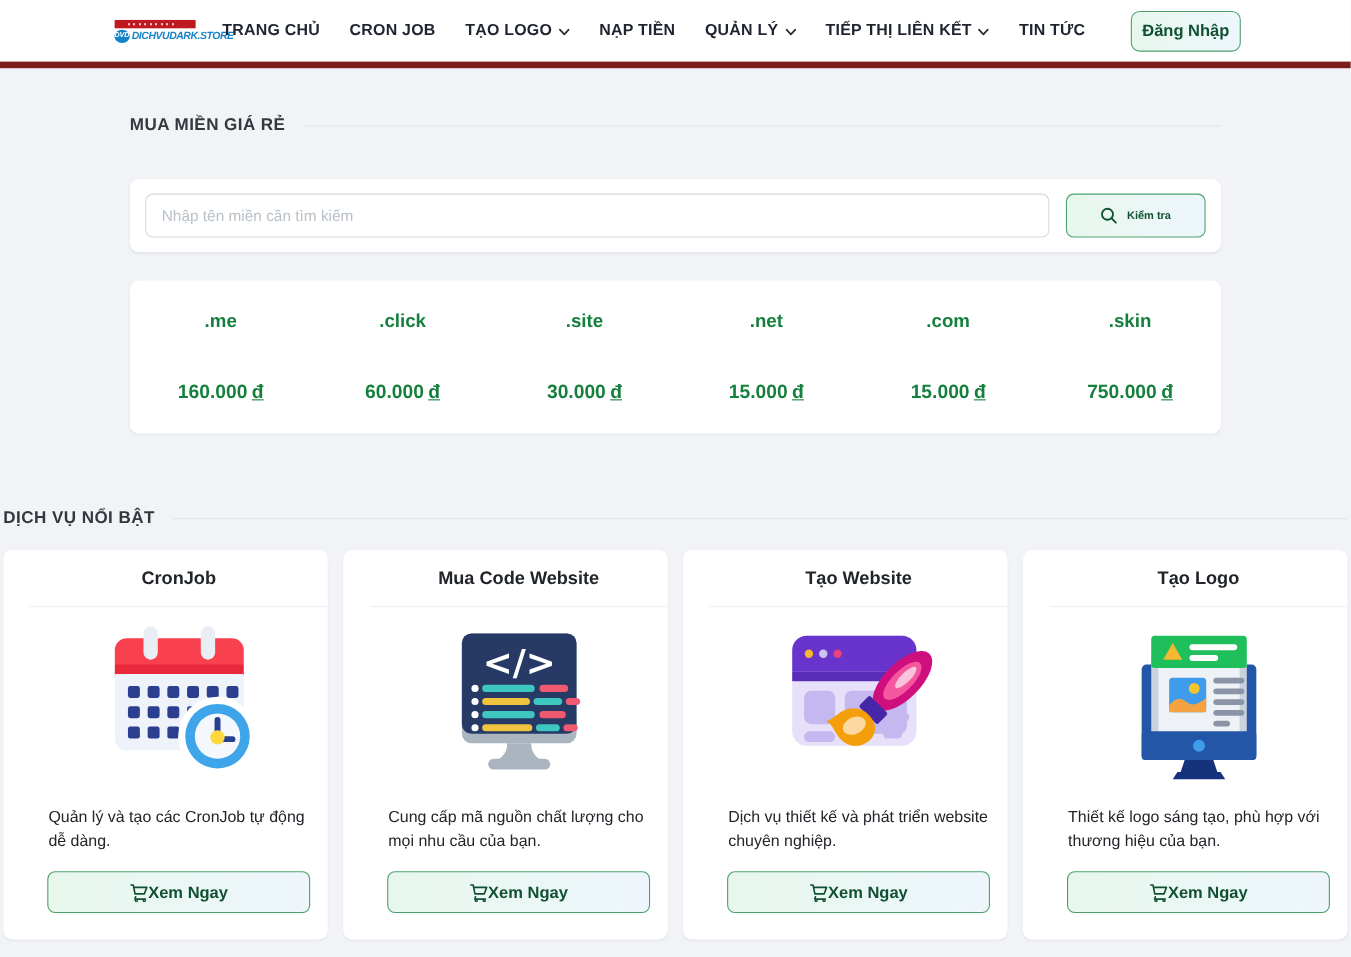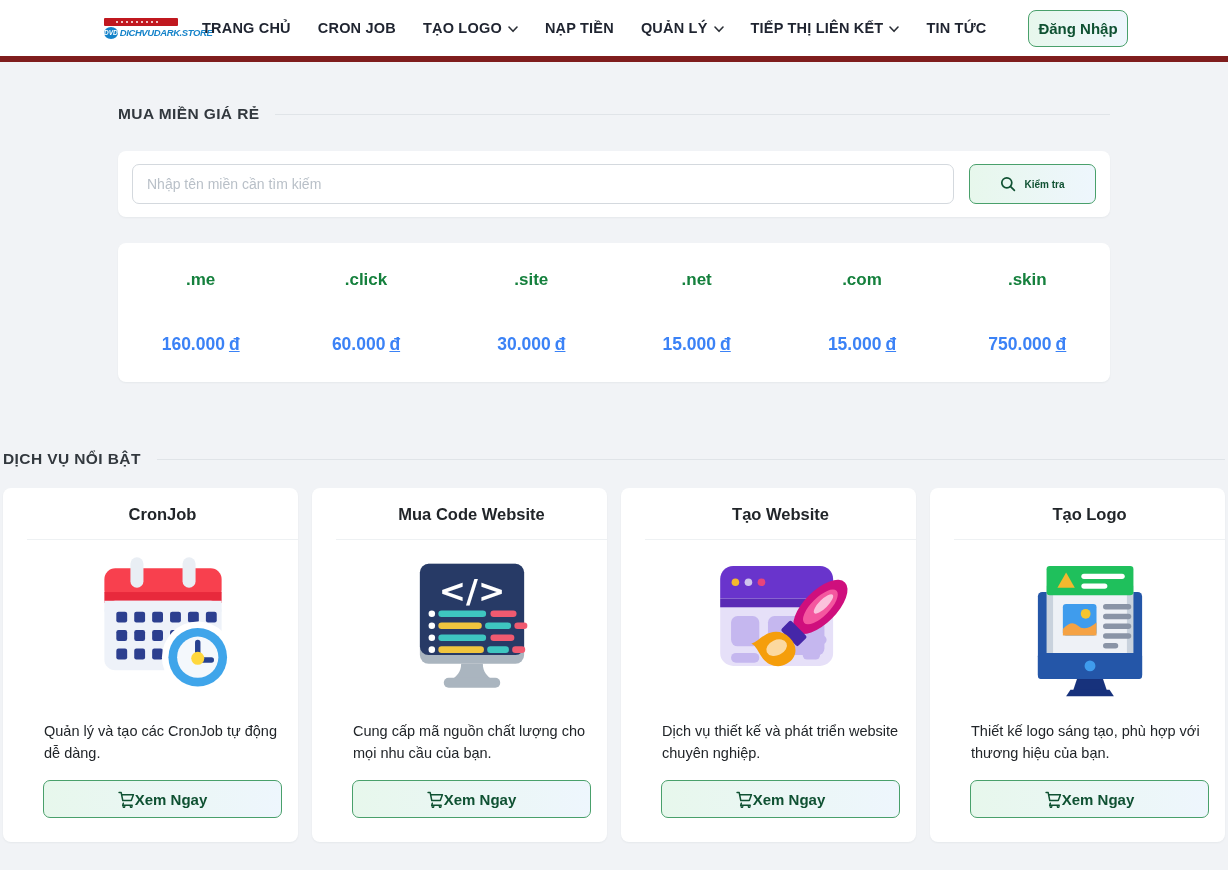--- a/index.html
+++ b/index.html
@@ -25,33 +25,33 @@
   .login-btn { width:100px; height:37px; border:1px solid #49a06b; border-radius:8px;
     background:linear-gradient(90deg,#e7f7ec,#eef6fd); color:#0f5132; font-weight:bold;
     font-size:15px; font-family:inherit; cursor:pointer; }
 
   
   .container { margin:0 118px; width:992px; }
   .sec-heading { display:flex; align-items:center; gap:16px; }
   .sec-heading .txt { font-size:15.5px; font-weight:600; color:#32383e; letter-spacing:0.4px; white-space:nowrap; }
   .sec-heading .rule { flex:1; height:1px; background:#e0e4e8; }
   .domain-sec { padding-top:43px; }
-  .search-card { margin-top:28px; background:#fff; border-radius:8px; padding:13px 14px;
+  .search-card { margin-top:40px; background:#fff; border-radius:8px; padding:13px 14px;
     display:flex; gap:15px; box-shadow:0 1px 2px rgba(20,30,40,.05); }
   .search-input { flex:1; height:40px; border:1px solid #d4d9de; border-radius:7px;
     padding:0 14px; font-size:14px; color:#32383e; font-family:inherit; outline:none; }
   .search-input::placeholder { color:#b9c0c8; }
   .check-btn { width:127px; height:40px; border:1px solid #49a06b; border-radius:7px;
     background:linear-gradient(90deg,#e7f7ec,#eef6fd); color:#0f5132; font-weight:bold; font-size:10px;
     font-family:inherit; cursor:pointer; display:flex; align-items:center; justify-content:center; gap:8px; }
   .domain-card { margin-top:26px; background:#fff; border-radius:8px; padding:27px 0;
     display:grid; grid-template-columns:repeat(6,1fr); box-shadow:0 1px 2px rgba(20,30,40,.05); }
   .domain-col { text-align:center; cursor:pointer; }
   .domain-tld { font-size:17px; font-weight:bold; color:#15803d; margin-bottom:7px; }
-  .domain-price { font-size:17.5px; font-weight:bold; color:#3b82f6;margin-top:44px; }
+  .domain-price { font-size:17.5px; font-weight:bold; color:#15803d;margin-top:44px; }
   .domain-price .dong { text-decoration:underline; margin-left:4px; }
 
   
   .services-sec { margin-top:68px; padding:0 3px; }
   .cards { margin-top:20px; display:grid; grid-template-columns:repeat(4,1fr); gap:14px; }
   .card { background:#fff; border-radius:8px; box-shadow:0 1px 2px rgba(20,30,40,.05);
     display:flex; flex-direction:column;padding-left:24px; }
   .card-title { text-align:center; font-size:16.5px; font-weight:600; color:#212529;
     padding:17px 10px 15px; border-bottom:1px solid #eef1f3; }
   .card-icon { height:172px; display:flex; align-items:center; justify-content:center; padding-top:6px; }

